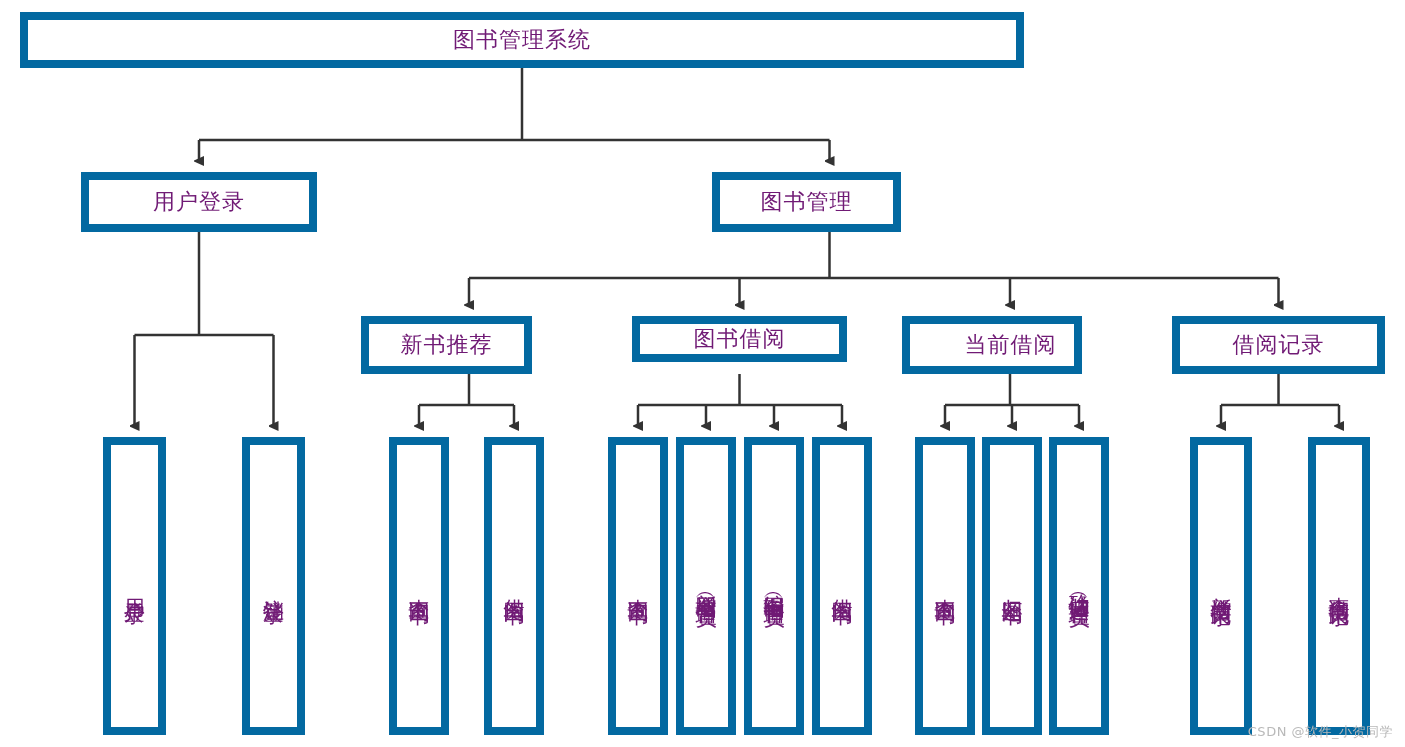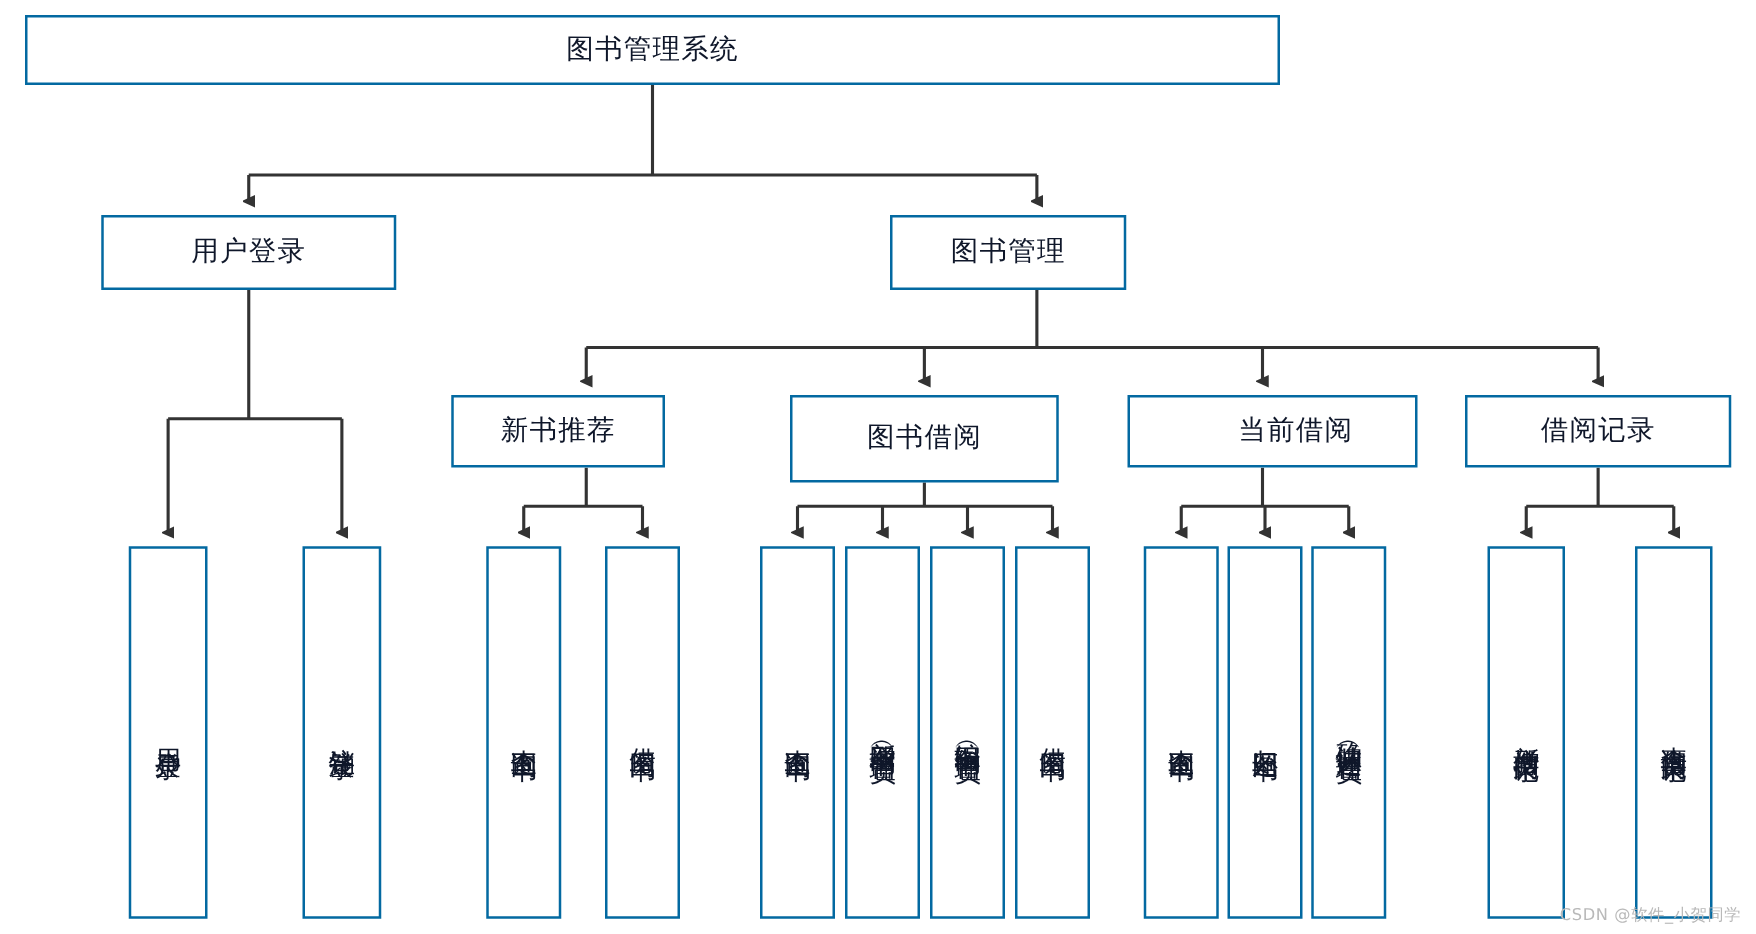--- a/index.html
+++ b/index.html
@@ -21,25 +21,25 @@
     position: absolute;
     left: 0;
     top: 0;
     width: 1405px;
     height: 747px;
   }
   .node-box {
     position: absolute;
     box-sizing: border-box;
     background: #ffffff;
-    border: 2px solid #0369a1;
+    border: 8px solid #0369a1;
     display: flex;
     align-items: center;
     justify-content: center;
-    color: #0f172a;
+    color: #701a75;
   }
   .node-box.horizontal {
     font-size: 22px;
     line-height: 1.2;
     letter-spacing: 1px;
   }
   .node-box.vertical {
     writing-mode: vertical-rl;
     text-orientation: upright;
     font-size: 21px;
@@ -121,24 +121,24 @@
       </div>
       <div class="node-box horizontal" style="left: 81px; top: 172px; width: 236px; height: 60px;">
         <span class="node-label">用户登录</span>
       </div>
       <div class="node-box horizontal" style="left: 712px; top: 172px; width: 189px; height: 60px;">
         <span class="node-label">图书管理</span>
       </div>
       <div class="node-box horizontal" style="left: 361px; top: 316px; width: 171px; height: 58px;">
         <span class="node-label">新书推荐</span>
       </div>
-      <div class="node-box horizontal" style="left: 632px; top: 316px; width: 215px; height: 70px;">
+      <div class="node-box horizontal" style="left: 632px; top: 316px; width: 215px; height: 46px;">
         <span class="node-label">图书借阅</span>
       </div>
-      <div class="node-box horizontal" style="left: 902px; top: 316px; width: 232px; height: 58px; padding-left: 37px;">
+      <div class="node-box horizontal" style="left: 902px; top: 316px; width: 180px; height: 58px; padding-left: 37px;">
         <span class="node-label">当前借阅</span>
       </div>
       <div class="node-box horizontal" style="left: 1172px; top: 316px; width: 213px; height: 58px;">
         <span class="node-label">借阅记录</span>
       </div>
       <div class="node-box vertical" style="left: 103px; top: 437px; width: 63px; height: 298px;">
         <span class="node-label">用户登录</span>
       </div>
       <div class="node-box vertical" style="left: 242px; top: 437px; width: 63px; height: 298px;">
         <span class="node-label">注销登录</span>

